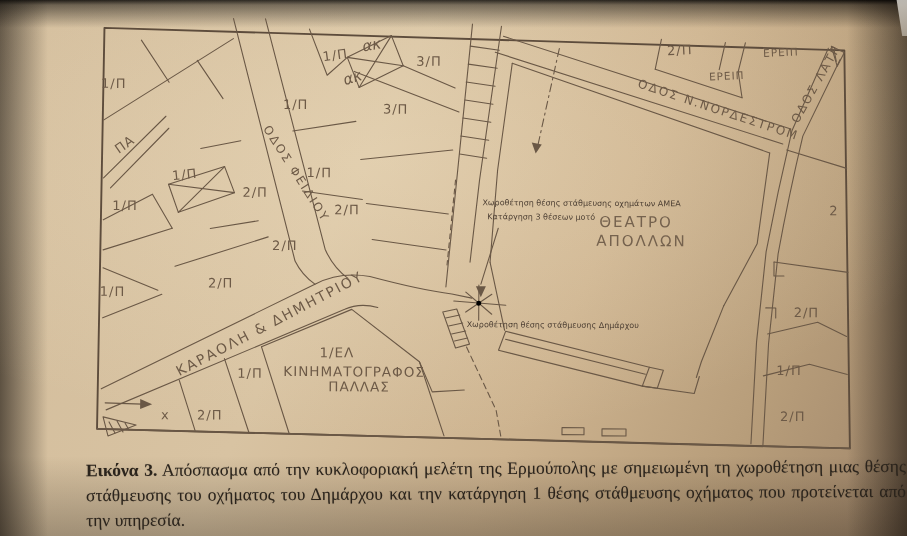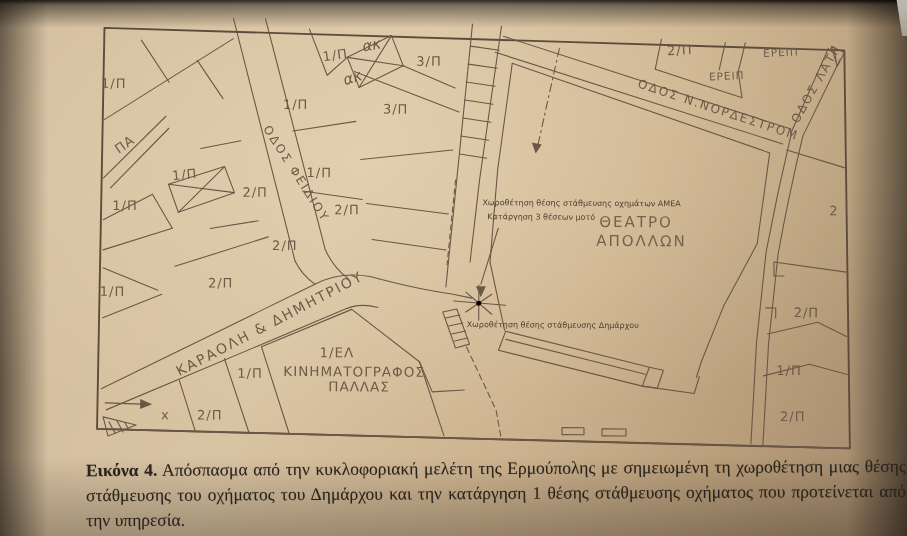--- a/index.html
+++ b/index.html
@@ -228,15 +228,15 @@
     <text class="small" transform="translate(762,55) rotate(-3)">ΕΡΕΙΠ</text>
     <text class="small" transform="translate(708,79) rotate(-3)">ΕΡΕΙΠ</text>
     <text class="plot" x="829" y="213">2</text>
     <text class="plot" x="794" y="315">2/Π</text>
     <text class="plot" x="777" y="373">1/Π</text>
     <text class="plot" x="781" y="419">2/Π</text>
   </g>
 </svg>
 
 <div class="caption">
-  <b>Εικόνα 4.</b>
+  <b>Εικόνα 3.</b>
   <span>Απόσπασμα από την κυκλοφοριακή μελέτη της Ερμούπολης με σημειωμένη τη χωροθέτηση μιας θέσης στάθμευσης του οχήματος του Δημάρχου και την κατάργηση 1 θέσης στάθμευσης οχήματος που προτείνεται από την υπηρεσία.</span>
 </div>
 
 </body></html>

